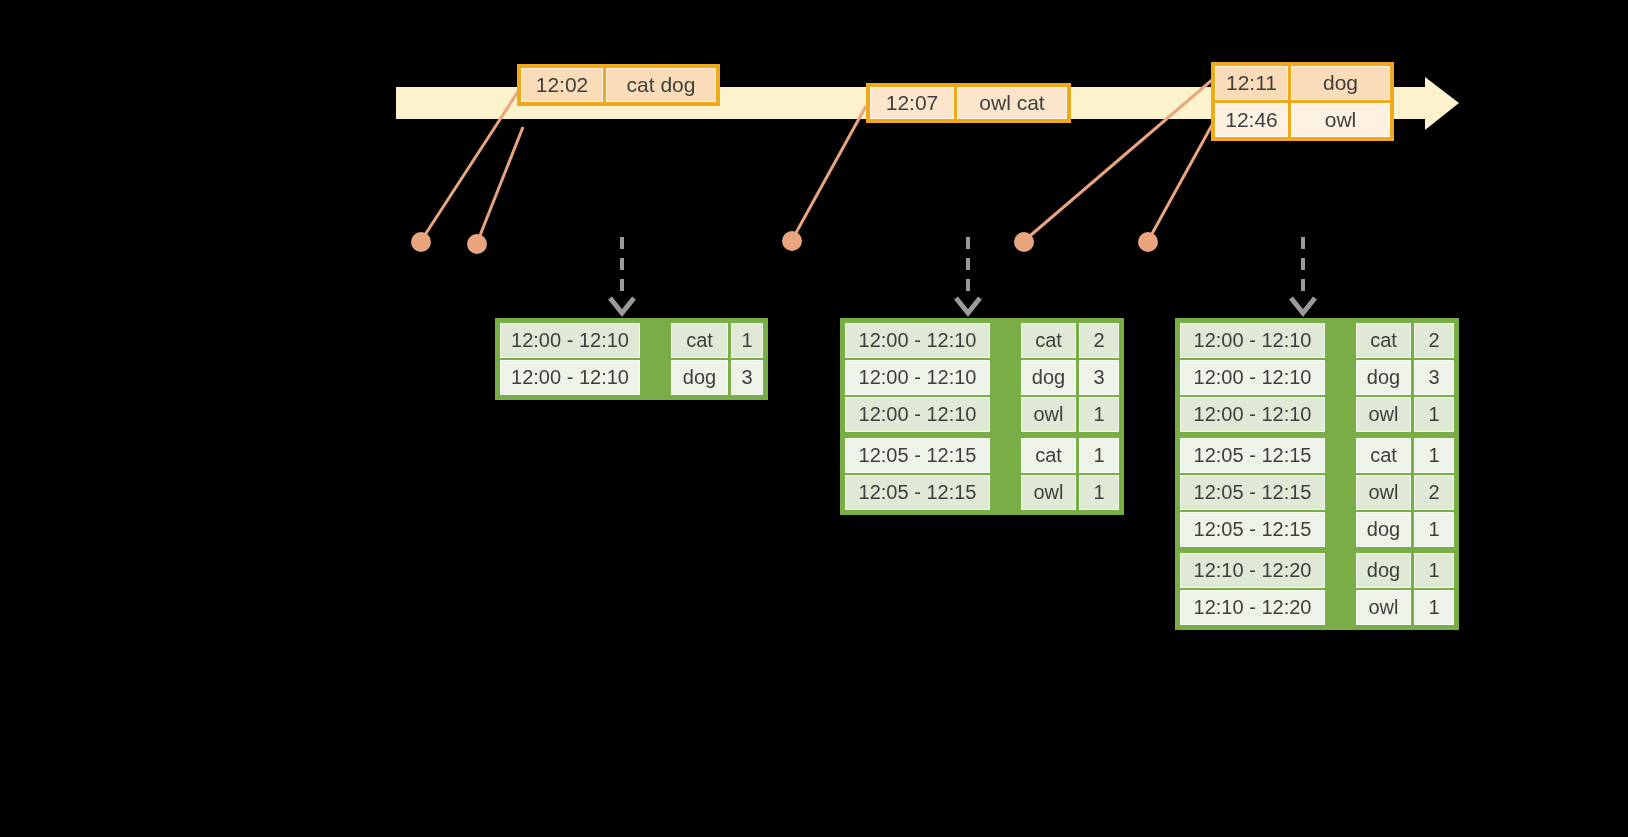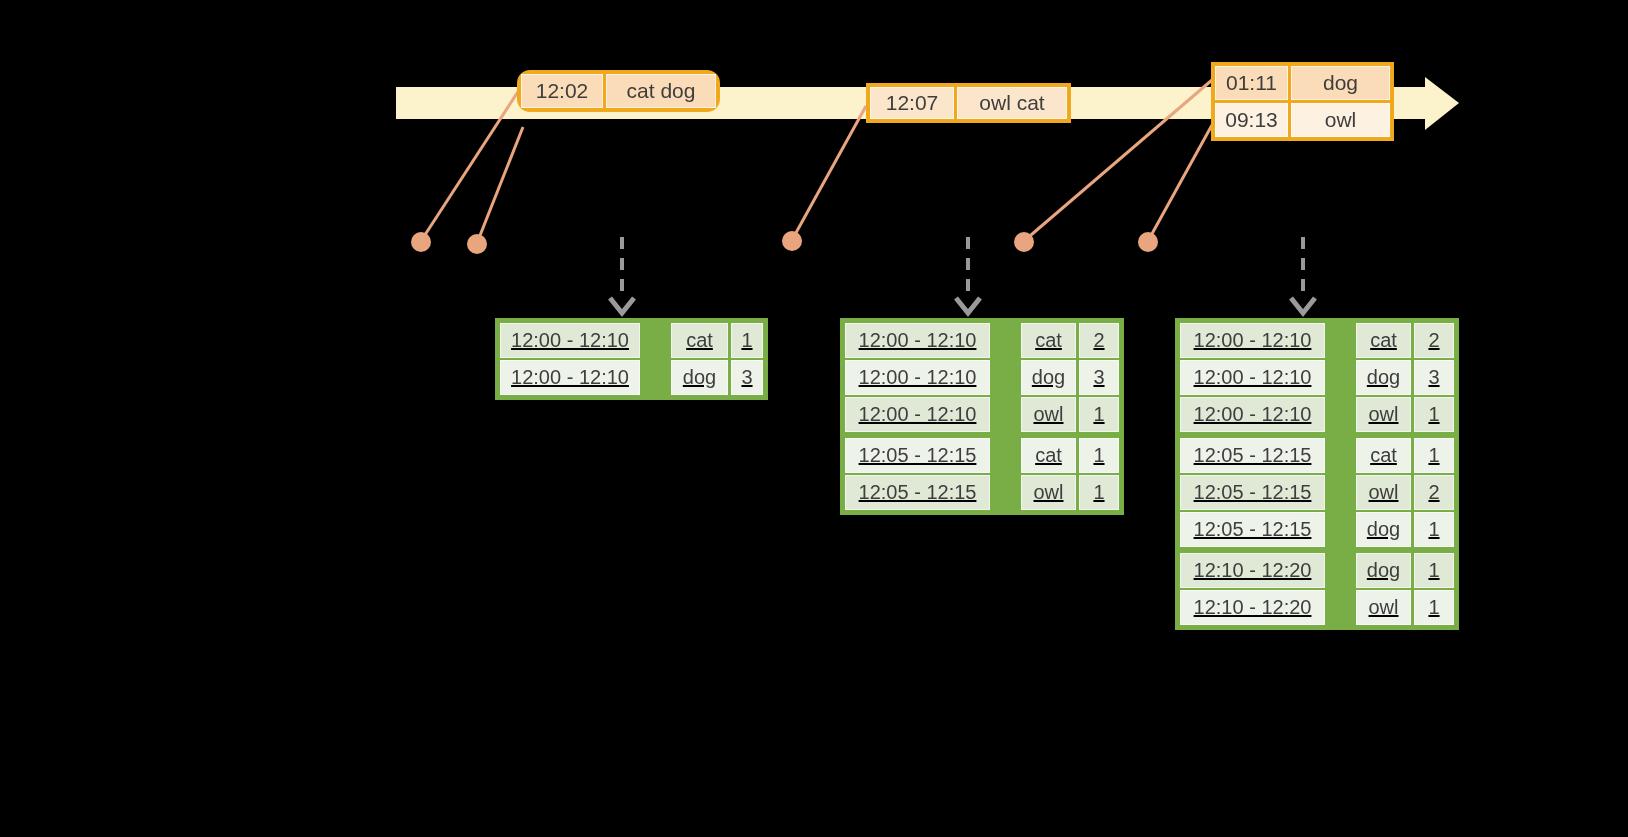--- a/index.html
+++ b/index.html
@@ -28,31 +28,31 @@
   .etable .cell{
     display:flex;align-items:center;justify-content:center;
     color:var(--cell-text);font-size:21px;
     box-shadow:inset 0 0 0 1px rgba(255,255,255,.6);
   }
   .etable .c-time{width:var(--tc);}
   .etable .c-words{width:var(--wc);}
   .etable .cell.dark{background:var(--event-row-dark);}
   .etable .cell.light{background:var(--event-row-light);}
   .etable .cell.mid{background:var(--event-row-mid);}
-  .et-1{left:517px;top:70px;border-radius:13px;--tc:82px;--wc:110px;--rh:34px;}
+  .et-1{left:517px;top:64px;--tc:82px;--wc:110px;--rh:34px;}
   .et-2{left:866px;top:83px;--tc:84px;--wc:110px;--rh:32px;}
   .et-3{left:1211px;top:62px;--tc:73px;--wc:99px;--rh:34px;}
 
   
   .rtable{
     position:absolute;z-index:2;
     background:var(--result-border);
     padding:5px;display:flex;flex-direction:column;
   }
-  .rtable .row{display:flex;gap:3px;height:35px;margin-top:2px;text-decoration:underline;}
+  .rtable .row{display:flex;gap:3px;height:35px;margin-top:2px;}
   .rtable .row:first-child{margin-top:0;}
   .rtable .row.group-start{margin-top:6px;}
   .rtable .cell{
     display:flex;align-items:center;justify-content:center;
     color:var(--cell-text);font-size:20px;
     box-shadow:inset 0 0 0 1px rgba(255,255,255,.55);
   }
   .rtable .cell.dark{background:var(--result-row-dark);}
   .rtable .cell.light{background:var(--result-row-light);}
   .rtable .c-win{width:var(--wincol);}
@@ -99,25 +99,25 @@
       </div>
     </div>
   <div class="etable et-2">
       <div class="row">
         <div class="cell c-time mid">12:07</div>
         <div class="cell c-words mid">owl cat</div>
       </div>
     </div>
   <div class="etable et-3">
       <div class="row">
-        <div class="cell c-time dark">01:11</div>
+        <div class="cell c-time dark">12:11</div>
         <div class="cell c-words dark">dog</div>
       </div>
       <div class="row">
-        <div class="cell c-time light">09:13</div>
+        <div class="cell c-time light">12:46</div>
         <div class="cell c-words light">owl</div>
       </div>
     </div>
 
   <div class="rtable rt-1">
       <div class="row">
         <div class="cell c-win dark">12:00 - 12:10</div>
         <div class="cell c-word dark">cat</div>
         <div class="cell c-cnt dark">1</div>
       </div>

